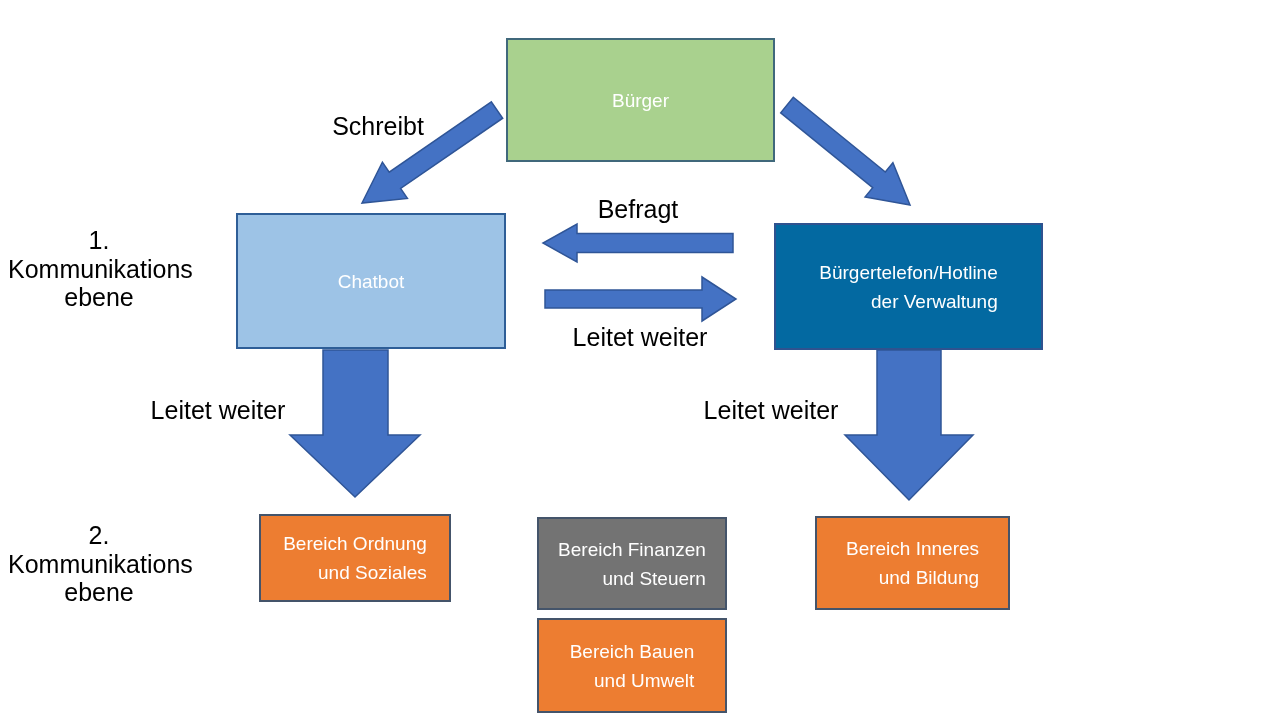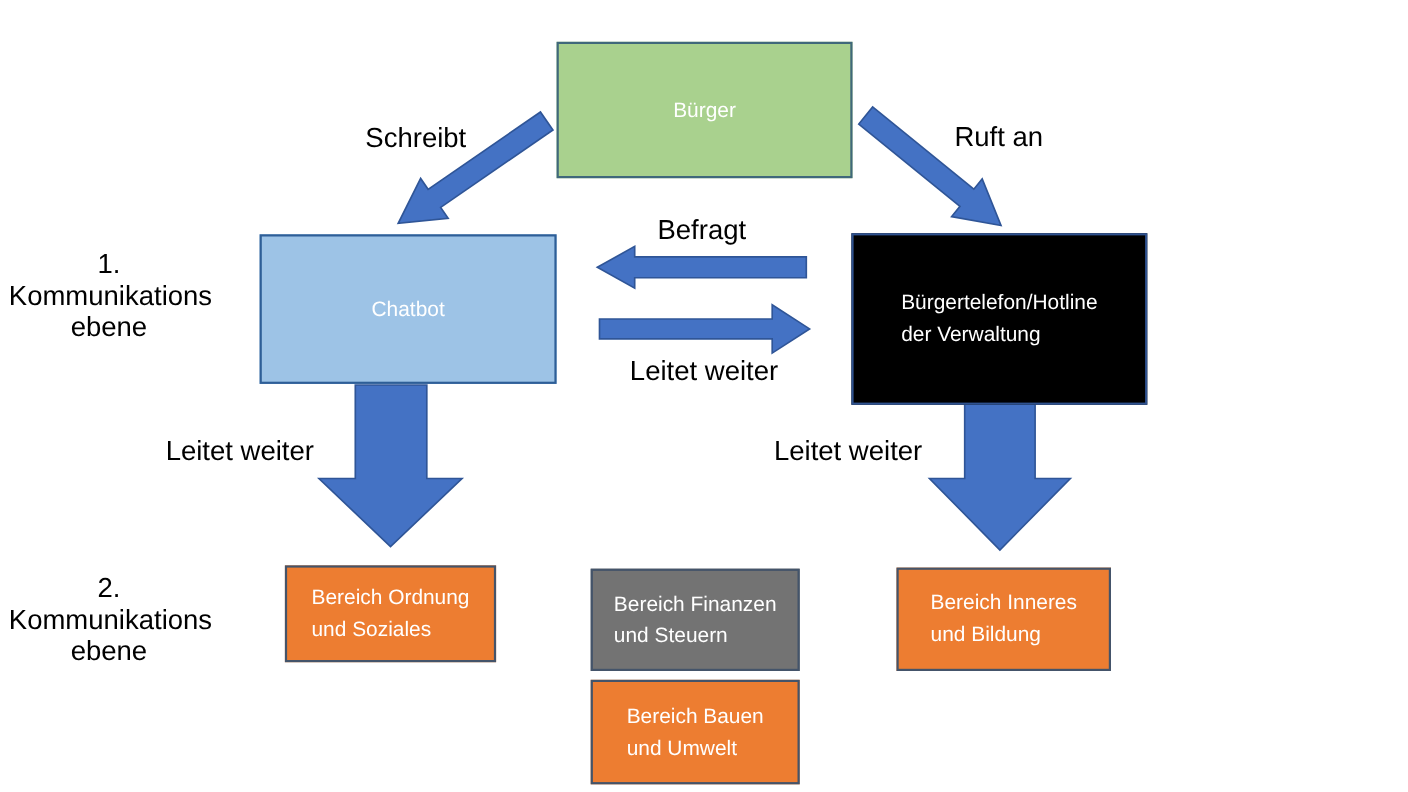--- a/index.html
+++ b/index.html
@@ -24,28 +24,28 @@
   }
   .node {
     position: absolute;
     display: flex;
     align-items: center;
     justify-content: center;
     box-sizing: border-box;
   }
   .node .node-label {
     white-space: pre-line;
-    text-align: left;
+    text-align: right;
     color: #ffffff;
     font-size: 19px;
     line-height: 29px;
   }
   .buerger  { left: 506px; top: 38px;  width: 269px; height: 124px; background: #a9d18e; border: 2px solid #40687b; }
   .chatbot  { left: 236px; top: 213px; width: 270px; height: 136px; background: #9dc3e6; border: 2px solid #2e5e97; }
-  .hotline  { left: 774px; top: 212px; width: 269px; height: 156px; background: #000000; border: 2px solid #2f528f; }
+  .hotline  { left: 774px; top: 223px; width: 269px; height: 127px; background: #0369a1; border: 2px solid #2f528f; }
   .ordnung  { left: 259px; top: 514px; width: 192px; height: 88px;  background: #ed7d31; border: 2px solid #44546a; }
   .finanzen { left: 537px; top: 517px; width: 190px; height: 93px;  background: #737373; border: 2px solid #44546a; }
   .bauen    { left: 537px; top: 618px; width: 190px; height: 95px;  background: #ed7d31; border: 2px solid #44546a; }
   .inneres  { left: 815px; top: 516px; width: 195px; height: 94px;  background: #ed7d31; border: 2px solid #44546a; }
   .lbl {
     position: absolute;
     color: #000000;
     font-size: 25px;
     line-height: 28px;
     text-align: center;
@@ -101,21 +101,20 @@
     <span class="node-label">Bereich Bauen
 und Umwelt</span>
   </div>
 
   <div class="node inneres">
     <span class="node-label">Bereich Inneres
 und Bildung</span>
   </div>
 
   <div class="lbl lbl-schreibt">Schreibt</div>
-  <div class="lbl lbl-ruftan">Ruft an</div>
   <div class="lbl lbl-befragt">Befragt</div>
   <div class="lbl lbl-leitet-mitte">Leitet weiter</div>
   <div class="lbl lbl-leitet-links">Leitet weiter</div>
   <div class="lbl lbl-leitet-rechts">Leitet weiter</div>
 
   <div class="lbl lbl-level1">1.
 Kommunikations
 ebene</div>
   <div class="lbl lbl-level2">2.
 Kommunikations

